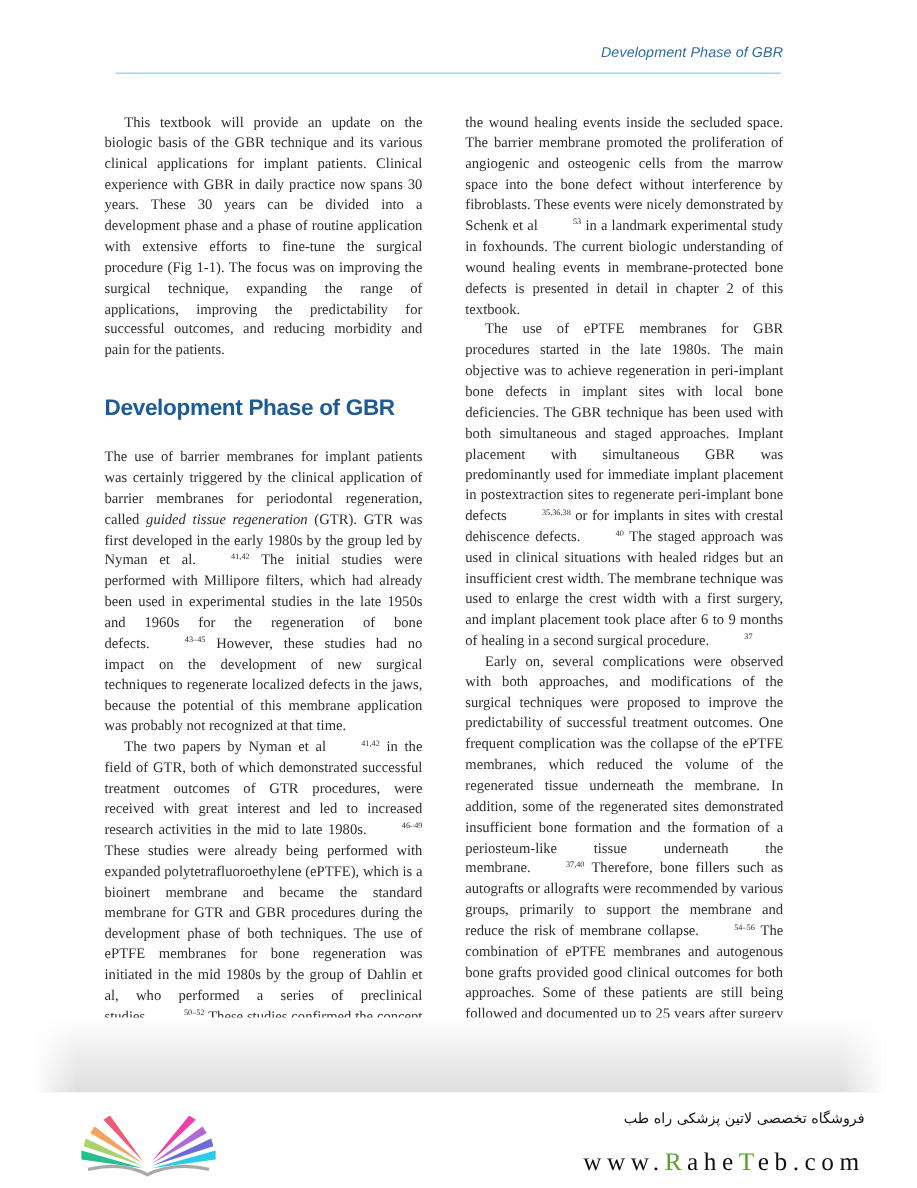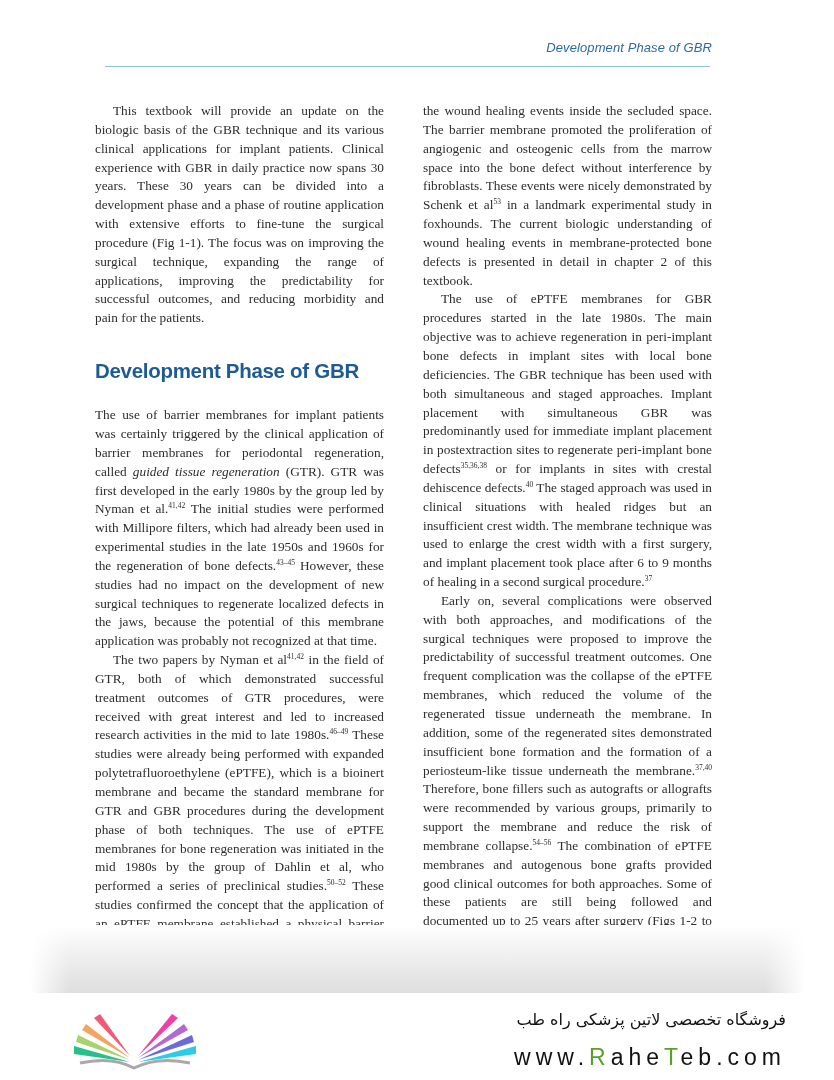--- a/index.html
+++ b/index.html
@@ -16,44 +16,44 @@
     position: absolute; left: 105px; top: 66px; width: 605px; height: 1px; background: #8cc3dc;
   }
   .col {
     position: absolute; top: 102px; width: 289px;
     font-size: 13.3px; line-height: 18.85px; text-align: justify; hyphens: manual;
   }
   .col-left { left: 95px; }
   .col-right { left: 423px; }
   .col p { margin: 0; text-indent: 18px; }
   .col p.noindent { text-indent: 0; }
-  .col sup { font-size: 7.5px; line-height: 0; vertical-align: 5px; }
+  .col sup { font-size: 7.5px; line-height: 0; vertical-align: 5px; margin-left: 32px; }
   .section-heading {
     margin: 30px 0 22px 0; font-family: "Liberation Sans", "DejaVu Sans", sans-serif;
     font-weight: bold; font-size: 20.5px; color: #1e5b94; line-height: 26px; text-indent: 0;
     letter-spacing: -0.3px;
   }
   .bottom-shade {
     position: absolute; left: 30px; top: 925px; width: 775px; height: 68px;
     background: linear-gradient(to bottom, #ffffff 0%, #f1f1f1 40%, #dedede 100%);
     border-radius: 0 0 6px 6px;
   }
   .bottom-shade:before, .bottom-shade:after {
     content: ""; position: absolute; top: 0; bottom: 0; width: 40px;
   }
   .bottom-shade:before { left: 0; background: linear-gradient(to right, #ffffff, rgba(255,255,255,0)); }
   .bottom-shade:after { right: 0; background: linear-gradient(to left, #ffffff, rgba(255,255,255,0)); }
   .footer-logo { position: absolute; left: 72px; top: 1008px; width: 126px; height: 64px; }
   .footer-text-fa {
     position: absolute; right: 48px; top: 1010px; direction: rtl; text-align: right;
-    font-family: "DejaVu Sans", sans-serif; font-size: 16px; color: #111; letter-spacing: 0;
+    font-family: "DejaVu Sans", sans-serif; font-size: 13px; color: #111; letter-spacing: 0;
   }
   .footer-url {
     position: absolute; right: 48px; top: 1044px; text-align: center;
-    font-family: Liberation Sans, sans-serif; font-size: 23px;
+    font-family: Liberation Serif, serif; font-size: 23px;
     color: #111; letter-spacing: 5px;
   }
   .footer-url .hl { color: #5aa02c; }
 </style>
 </head>
 <body>
 
 <div class="running-head">Development Phase of GBR</div>
 <div class="head-rule"></div>
 

